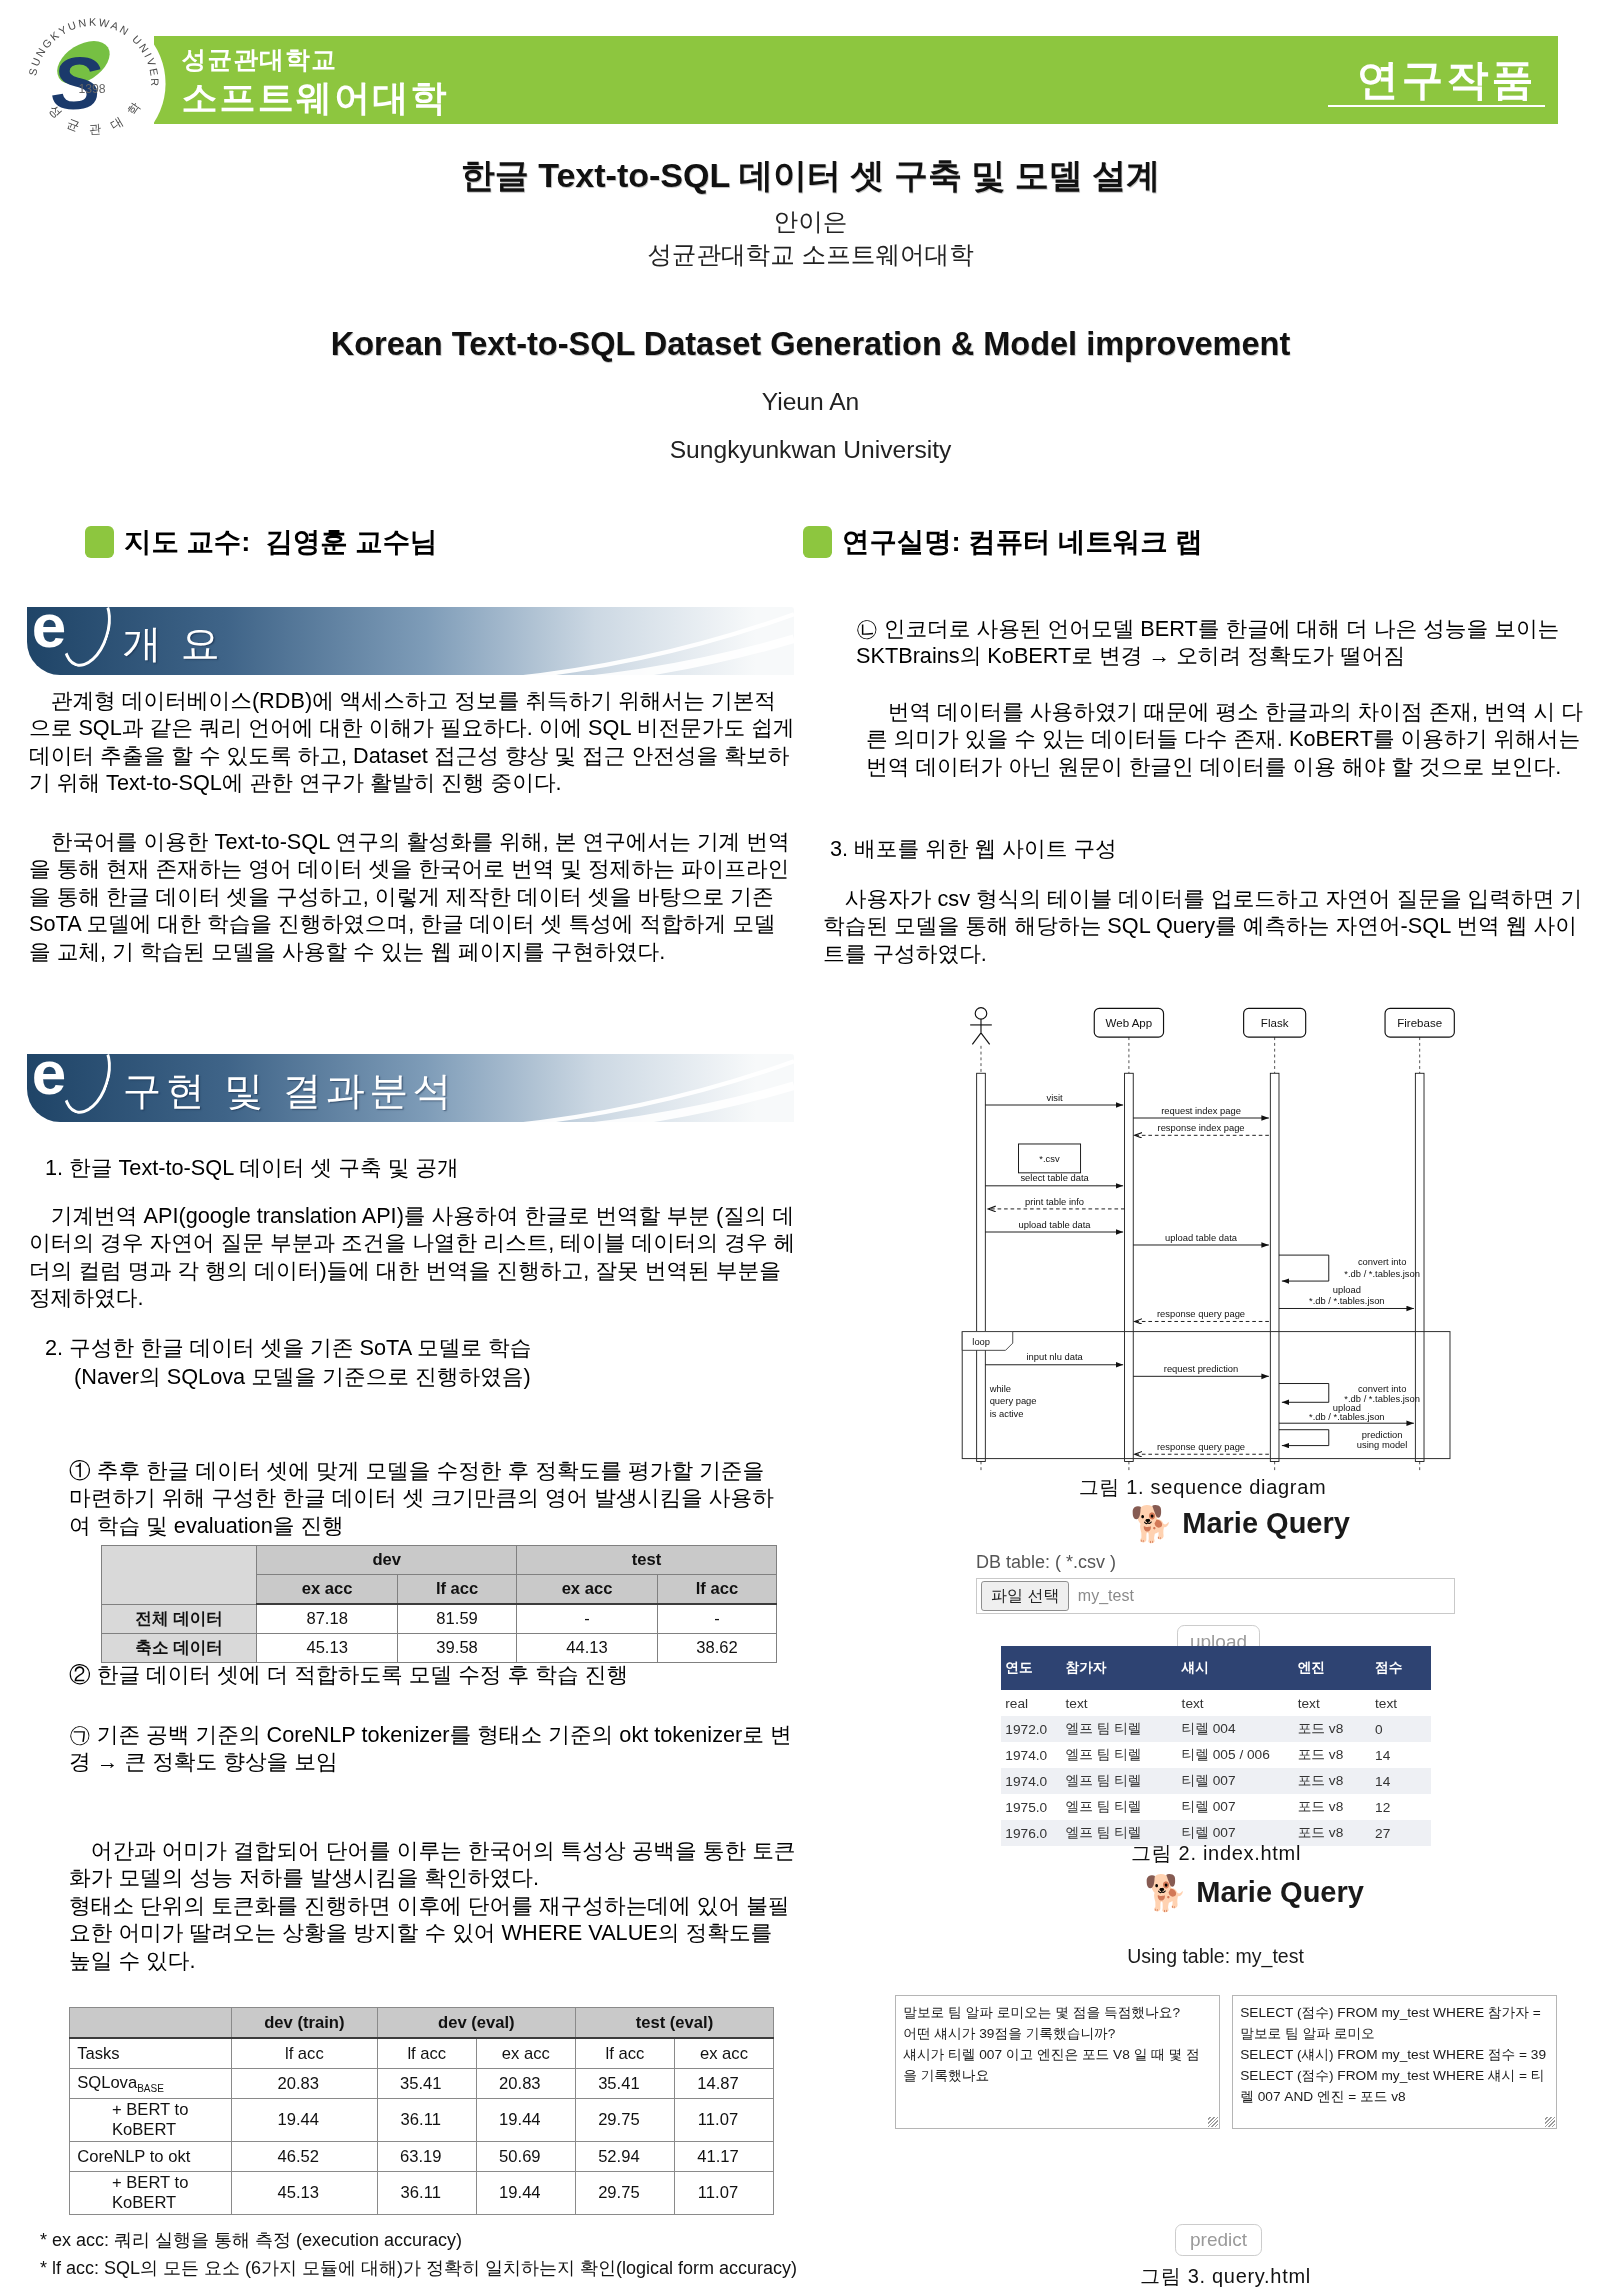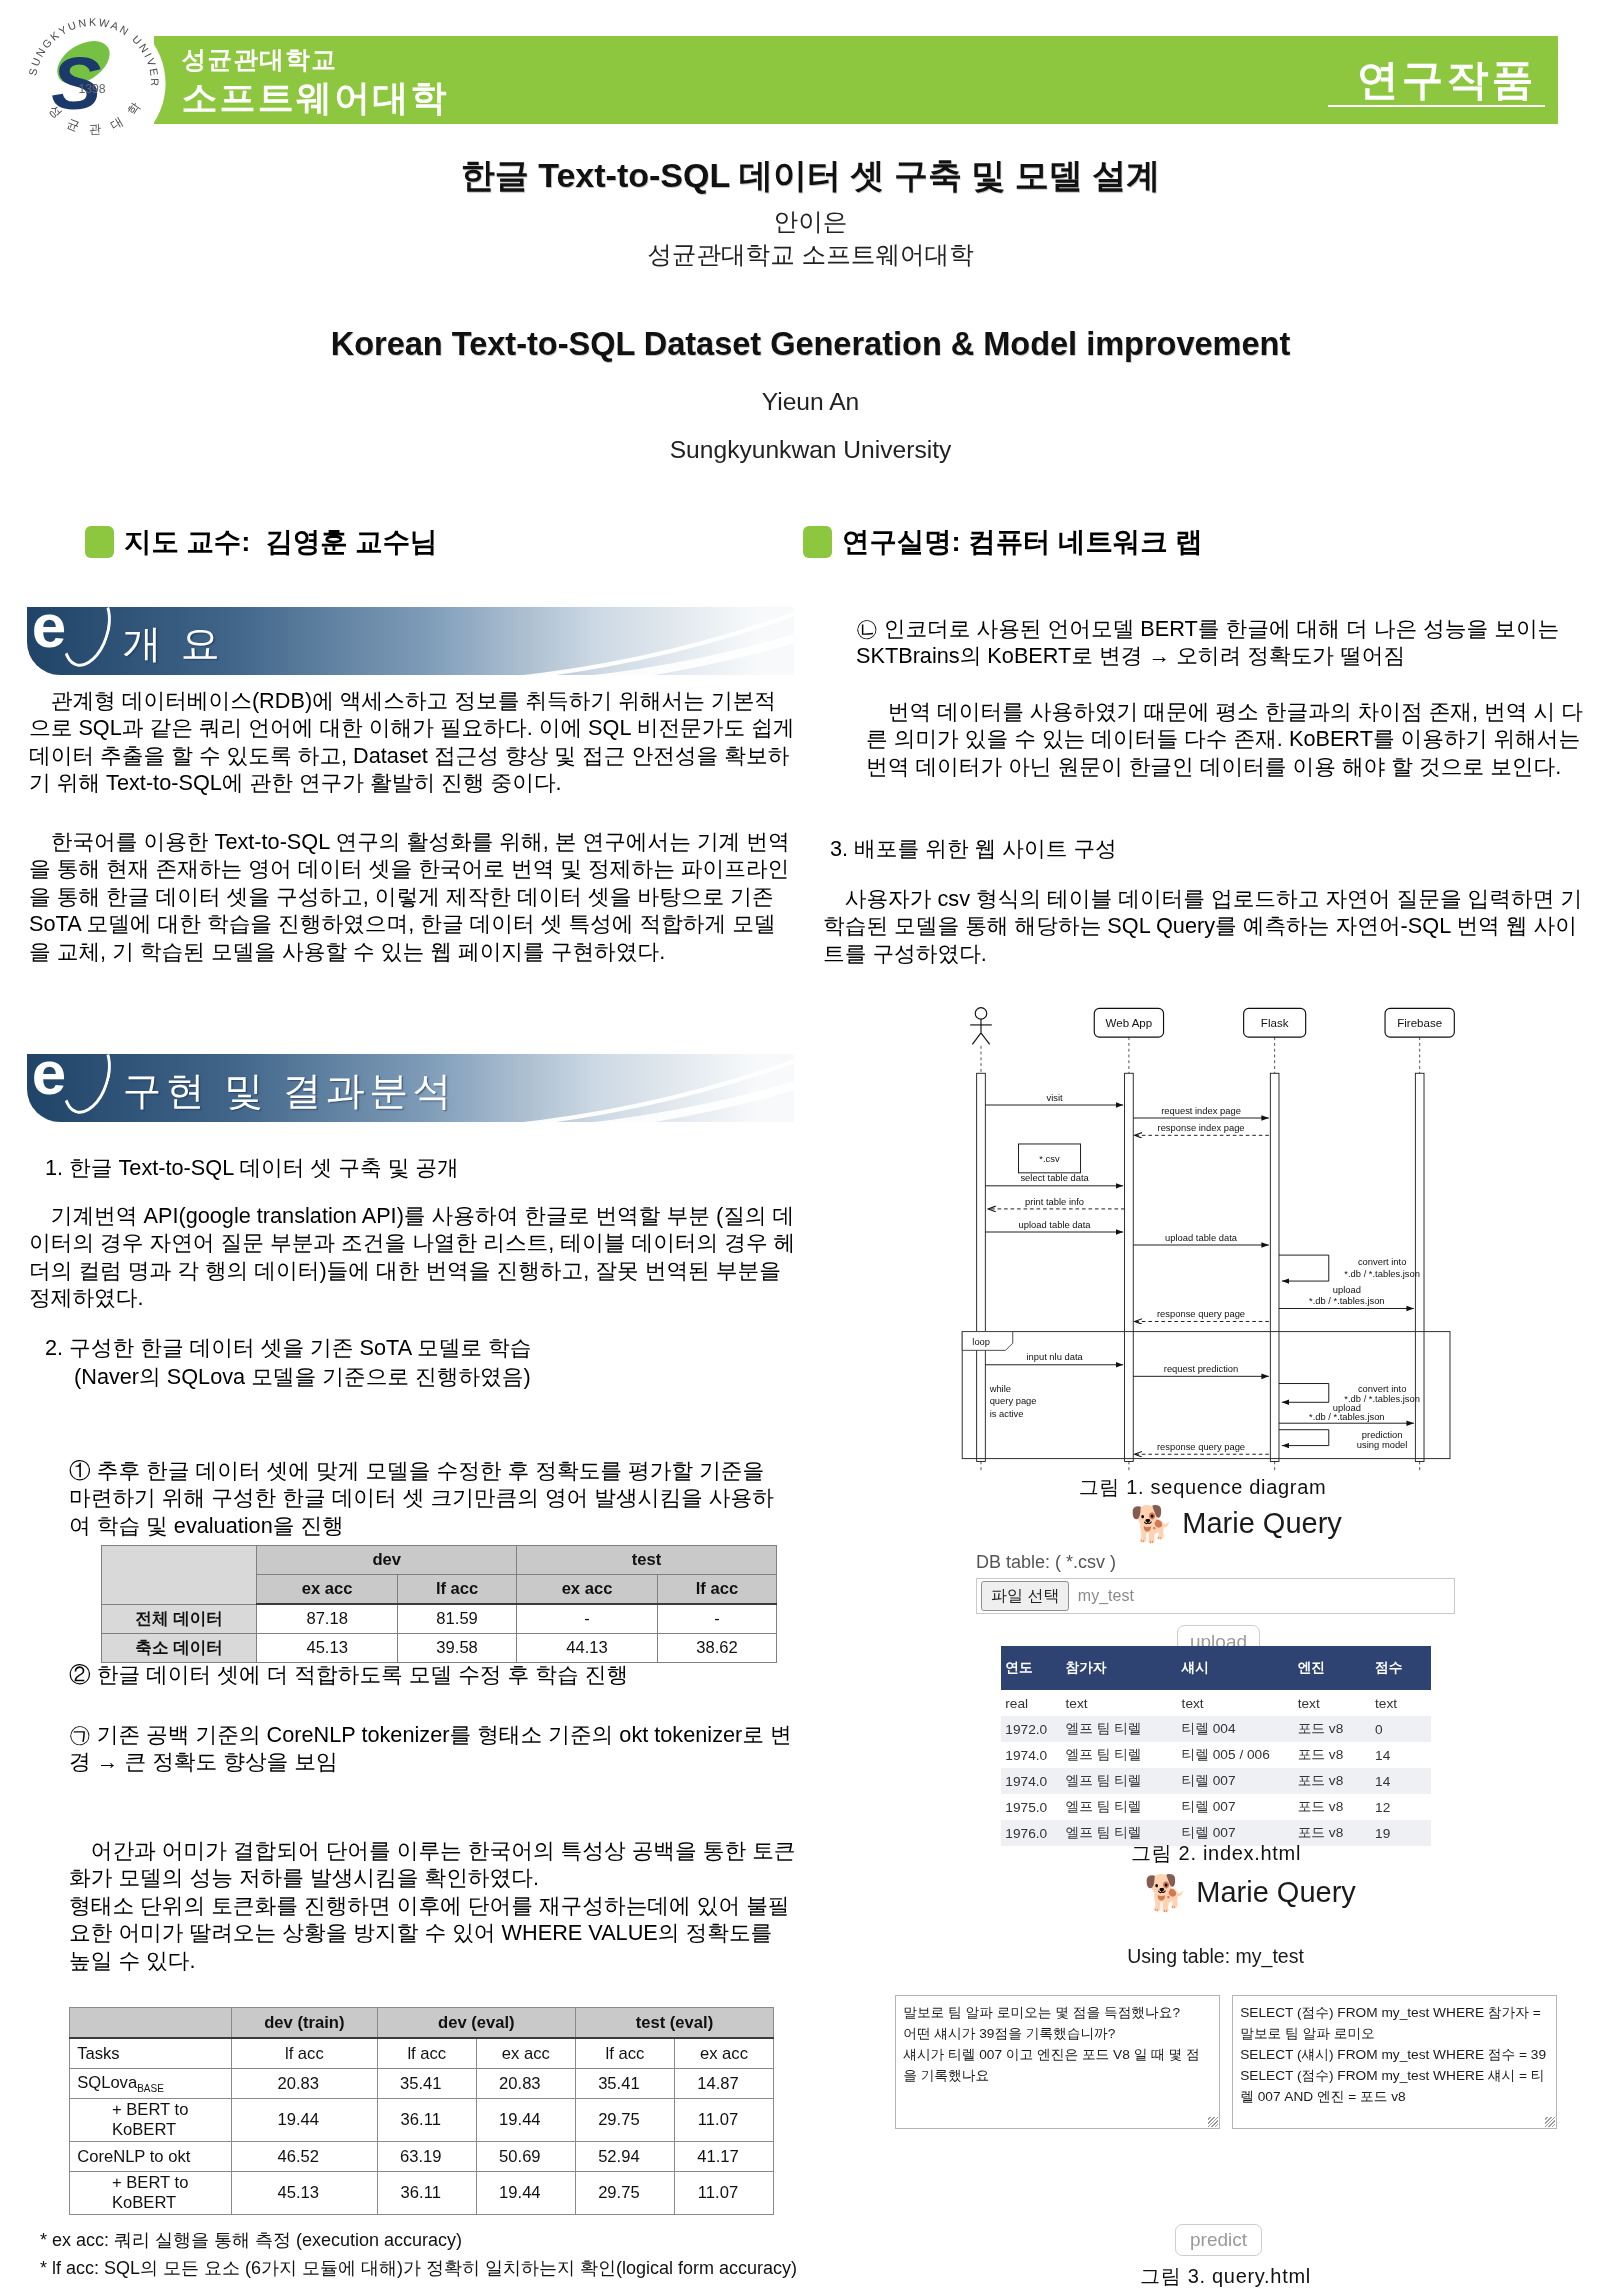--- a/index.html
+++ b/index.html
@@ -65,21 +65,21 @@
   .footnote{position:absolute;left:40px;font-size:18px;color:#111;}
 
   
   #seq{position:absolute;left:946px;top:1004px;}
   #seq text{font-family:"Liberation Sans",sans-serif;fill:#111;}
   .fig-caption{position:absolute;font-size:20px;color:#111;text-align:center;letter-spacing:0.7px;}
 
   
   .applogo{position:absolute;display:flex;align-items:center;gap:8.7px;}
   .applogo .dog{font-size:35px;line-height:1;}
-  .applogo .appname{font-size:29px;color:#1a1a1a;font-weight:400;}
+  .applogo .appname{font-size:29px;color:#1a1a1a;font-weight:700;}
   .db-label{position:absolute;left:976px;top:1552px;font-size:18px;color:#555;}
   .file-box{position:absolute;left:976px;top:1578px;width:479px;height:36px;border:0.7px solid #c9c9c9;background:#fff;display:flex;align-items:center;padding-left:4.3px;box-sizing:border-box;gap:8.7px;}
   .file-btn{border:0.7px solid #8f8f8f;background:#efefef;border-radius:2.9px;font-size:16px;padding:3.6px 8.7px;color:#222;}
   .file-val{font-size:16px;color:#8a8a8a;}
   .ghost-btn{position:absolute;border:0.7px solid #cccccc;border-radius:7.2px;background:#fff;color:#9a9a9a;font-size:19px;text-align:center;}
   #upload-btn{left:1177px;top:1625px;width:81px;height:32px;line-height:32px;}
   #predict-btn{left:1175px;top:2224px;width:85px;height:30px;line-height:30px;}
 
   .f2t{position:absolute;left:1001px;top:1646px;width:430px;font-size:13.7px;border-collapse:collapse;}
   .f2t td{padding:0 4.3px;height:26px;text-align:left;color:#333;}
@@ -415,21 +415,21 @@
           <td>엘프 팀 티렐</td>
       <td>티렐 007</td>
           <td>포드 v8</td>
       <td>12</td>
     </tr>
     <tr class="alt">
       <td>1976.0</td>
           <td>엘프 팀 티렐</td>
       <td>티렐 007</td>
           <td>포드 v8</td>
-      <td>19</td>
+      <td>27</td>
     </tr>
   </tbody>
     </table>
   <div class="fig-caption" style="left:1001px;top:1840px;width:430px;">그림 2. index.html</div>
 
   <div class="applogo" style="left:1144px;top:1875px;">
     <span class="dog">🐕</span>
     <span class="appname">Marie Query</span>
   </div>
   <div class="using-table">Using table: my_test</div>

